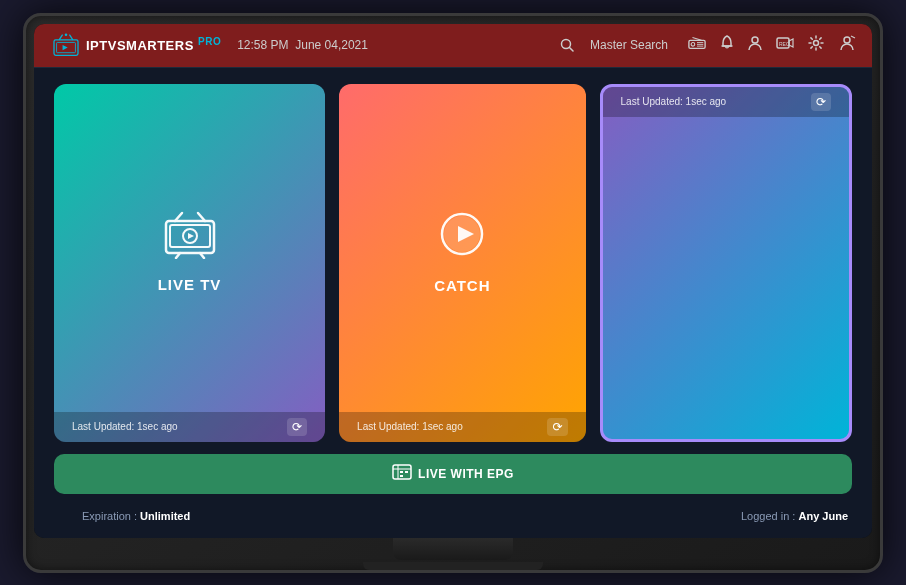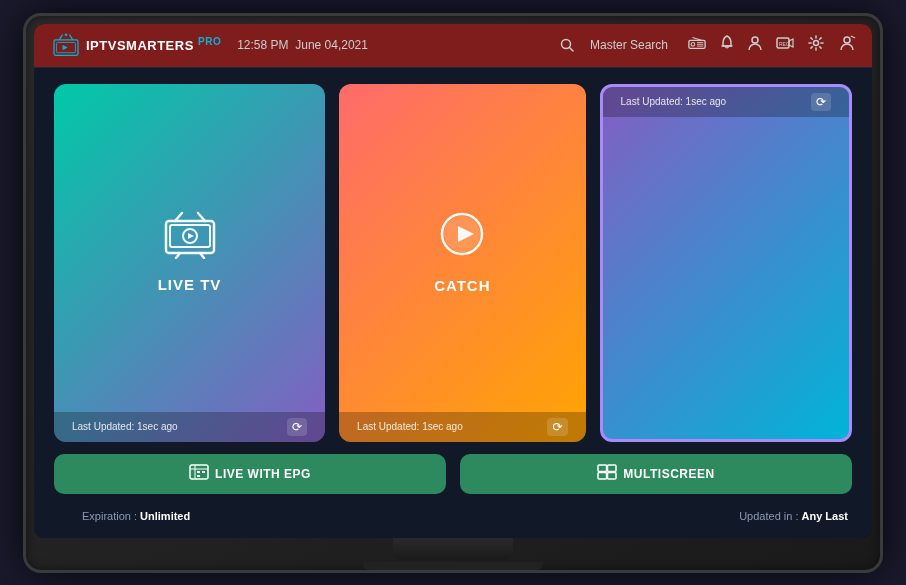--- a/index.html
+++ b/index.html
@@ -421,41 +421,30 @@
                 <line x1="1" y1="5" x2="19" y2="5" stroke="white" stroke-width="1"></line>
                 <line x1="6" y1="1" x2="6" y2="15" stroke="white" stroke-width="1"></line>
                 <rect x="8" y="7" width="3" height="2" fill="white"></rect>
                 <rect x="13" y="7" width="3" height="2" fill="white"></rect>
                 <rect x="8" y="11" width="3" height="2" fill="white"></rect>
               </svg>
             </span>
             <span>LIVE WITH EPG</span>
           </button>
 
-          <button class="bottom-btn">
-            <span class="bottom-btn-icon">
-              <svg width="20" height="16" viewBox="0 0 20 16" fill="none">
-                <rect x="1" y="1" width="8.5" height="6.5" rx="1" stroke="white" stroke-width="1.5"></rect>
-                <rect x="10.5" y="1" width="8.5" height="6.5" rx="1" stroke="white" stroke-width="1.5"></rect>
-                <rect x="1" y="8.5" width="8.5" height="6.5" rx="1" stroke="white" stroke-width="1.5"></rect>
-                <rect x="10.5" y="8.5" width="8.5" height="6.5" rx="1" stroke="white" stroke-width="1.5"></rect>
-              </svg>
-            </span>
-            <span>MULTISCREEN</span>
-          </button>
 
 
         </div>
 
         <div class="footer-info">
           <span class="footer-text">
             <span>Expiration : </span><span class="highlight">Unlimited</span>
           </span>
           <span class="footer-text">
-            <span>Updated in : </span><span class="highlight">Any Last</span>
+            <span>Logged in : </span><span class="highlight">Any June</span>
           </span>
         </div>
 
       </div>
     </div>
   </div>
 
   <div class="tv-stand"></div>
   <div class="tv-base"></div>
 </div>

